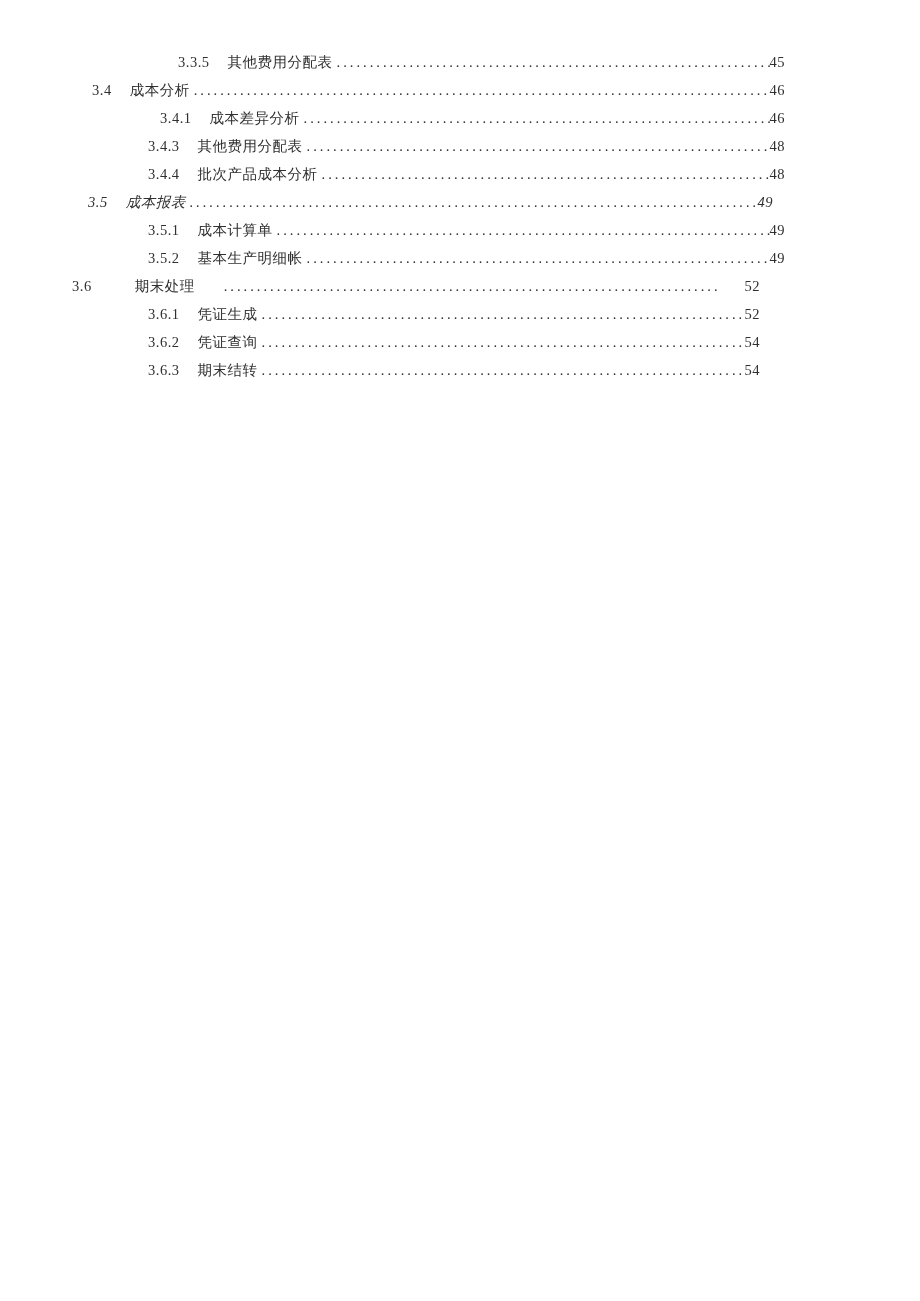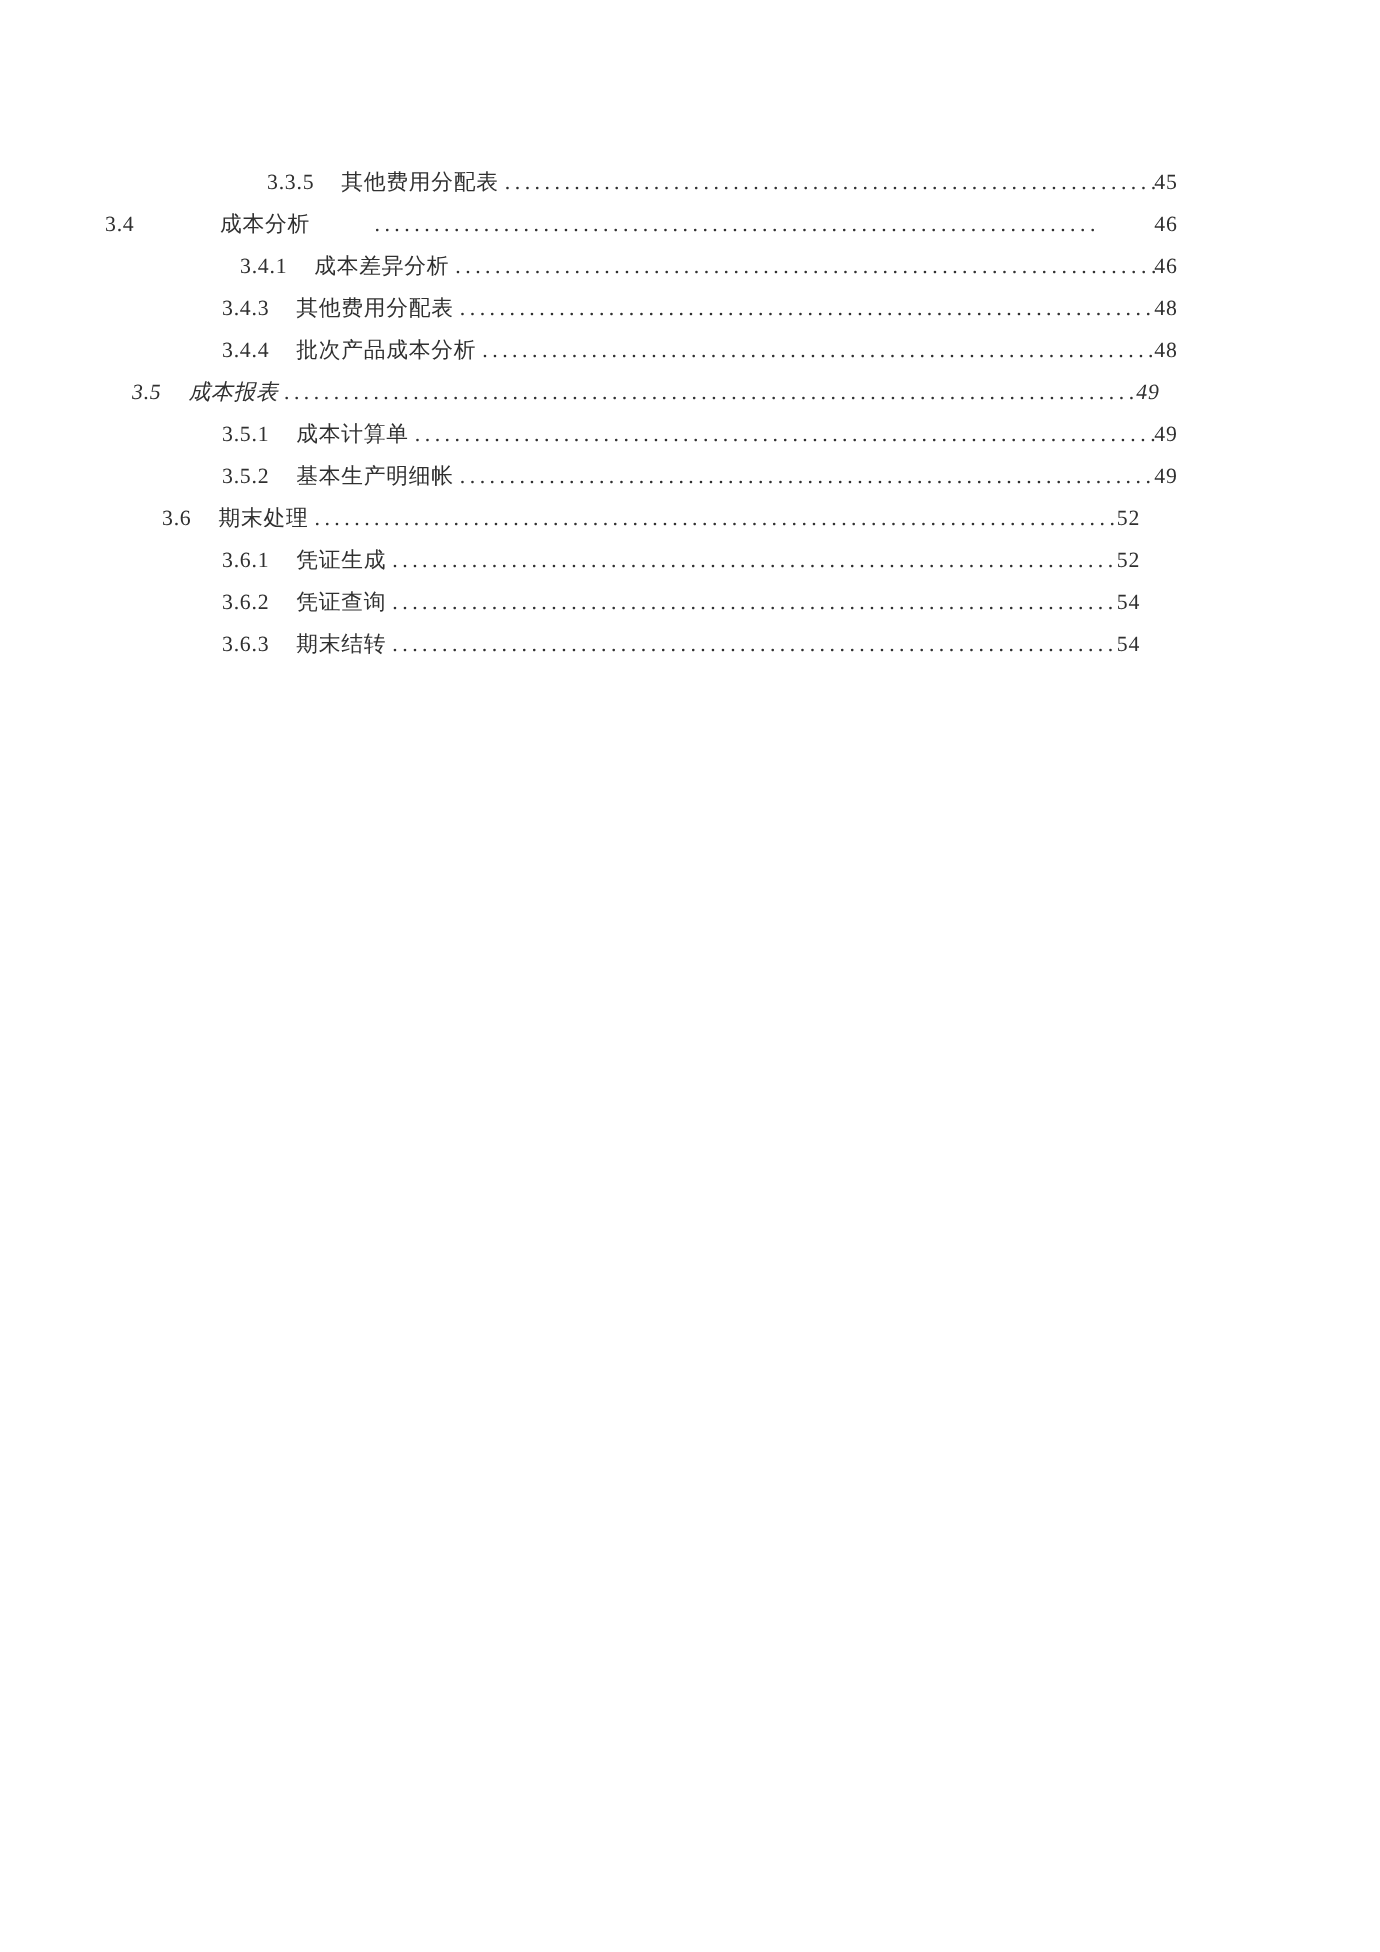--- a/index.html
+++ b/index.html
@@ -6,21 +6,21 @@
     margin: 0;
     padding: 0;
     background: #ffffff;
     width: 920px;
   }
   .page {
     width: 920px;
     height: 1301px;
     background: #ffffff;
     box-sizing: border-box;
-    padding-top: 108px;
+    padding-top: 48px;
     font-family: "SimSun", "宋体", serif;
     font-size: 14.5px;
     color: #303030;
     letter-spacing: 0.5px;
   }
   .toc-line {
     display: flex;
     align-items: baseline;
     height: 28px;
     line-height: 28px;
@@ -42,25 +42,25 @@
   }
   .dots::after {
     content: ".....................................................................................................................................................................................";
   }
   .pg {
     flex: 0 0 auto;
     text-align: right;
   }
   
   .lv-a { margin-left: 178px; margin-right: 135px; }
-  .lv-b { margin-left: 70px; margin-right: 135px; gap: 39px; }
+  .lv-b { margin-left: 92px; margin-right: 135px; }
   .lv-c { margin-left: 160px; margin-right: 135px; }
   .lv-d { margin-left: 148px; margin-right: 135px; }
   .lv-e { margin-left: 88px; margin-right: 147px; font-style: italic; }
-  .lv-f { margin-left: 108px; margin-right: 160px; }
+  .lv-f { margin-left: 72px; margin-right: 160px; gap: 25px; }
   .lv-g { margin-left: 148px; margin-right: 160px; }
 </style>
 </head>
 <body>
 
 <div class="page">
   <div id="toc-container">
       <div class="toc-line lv-a">
         <span class="num">3.3.5</span>
         <span class="title-text">其他费用分配表</span>

